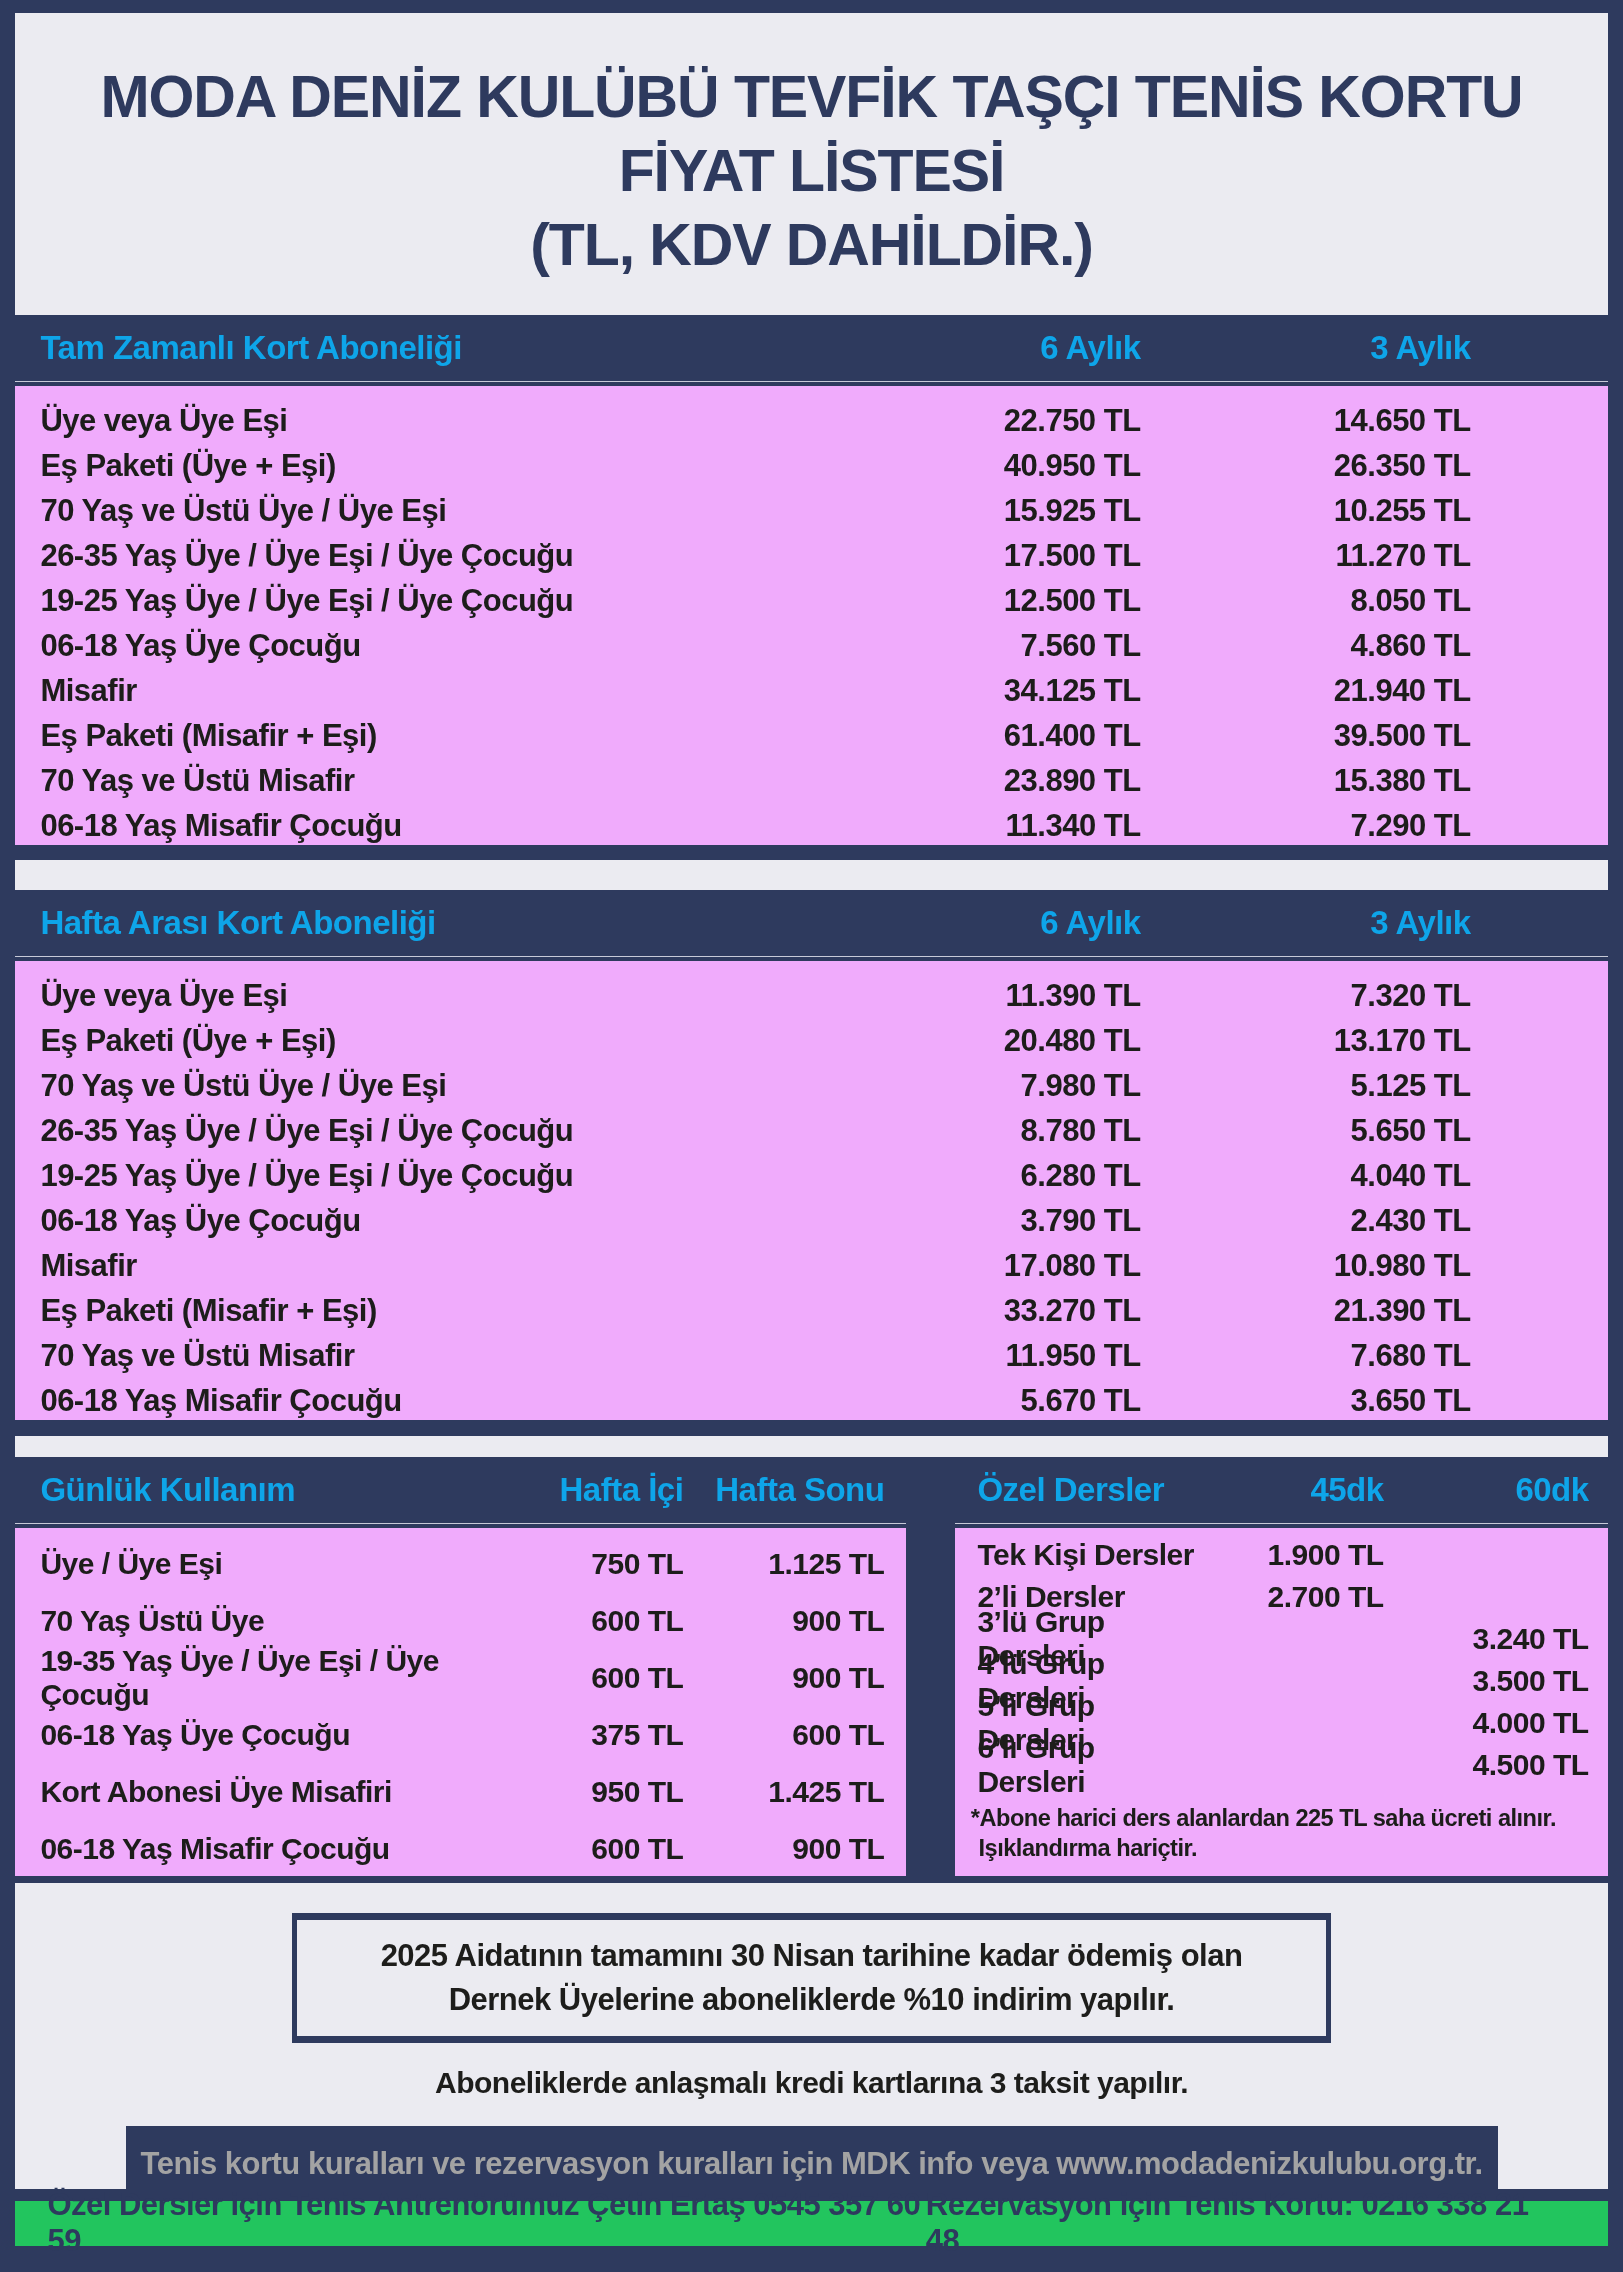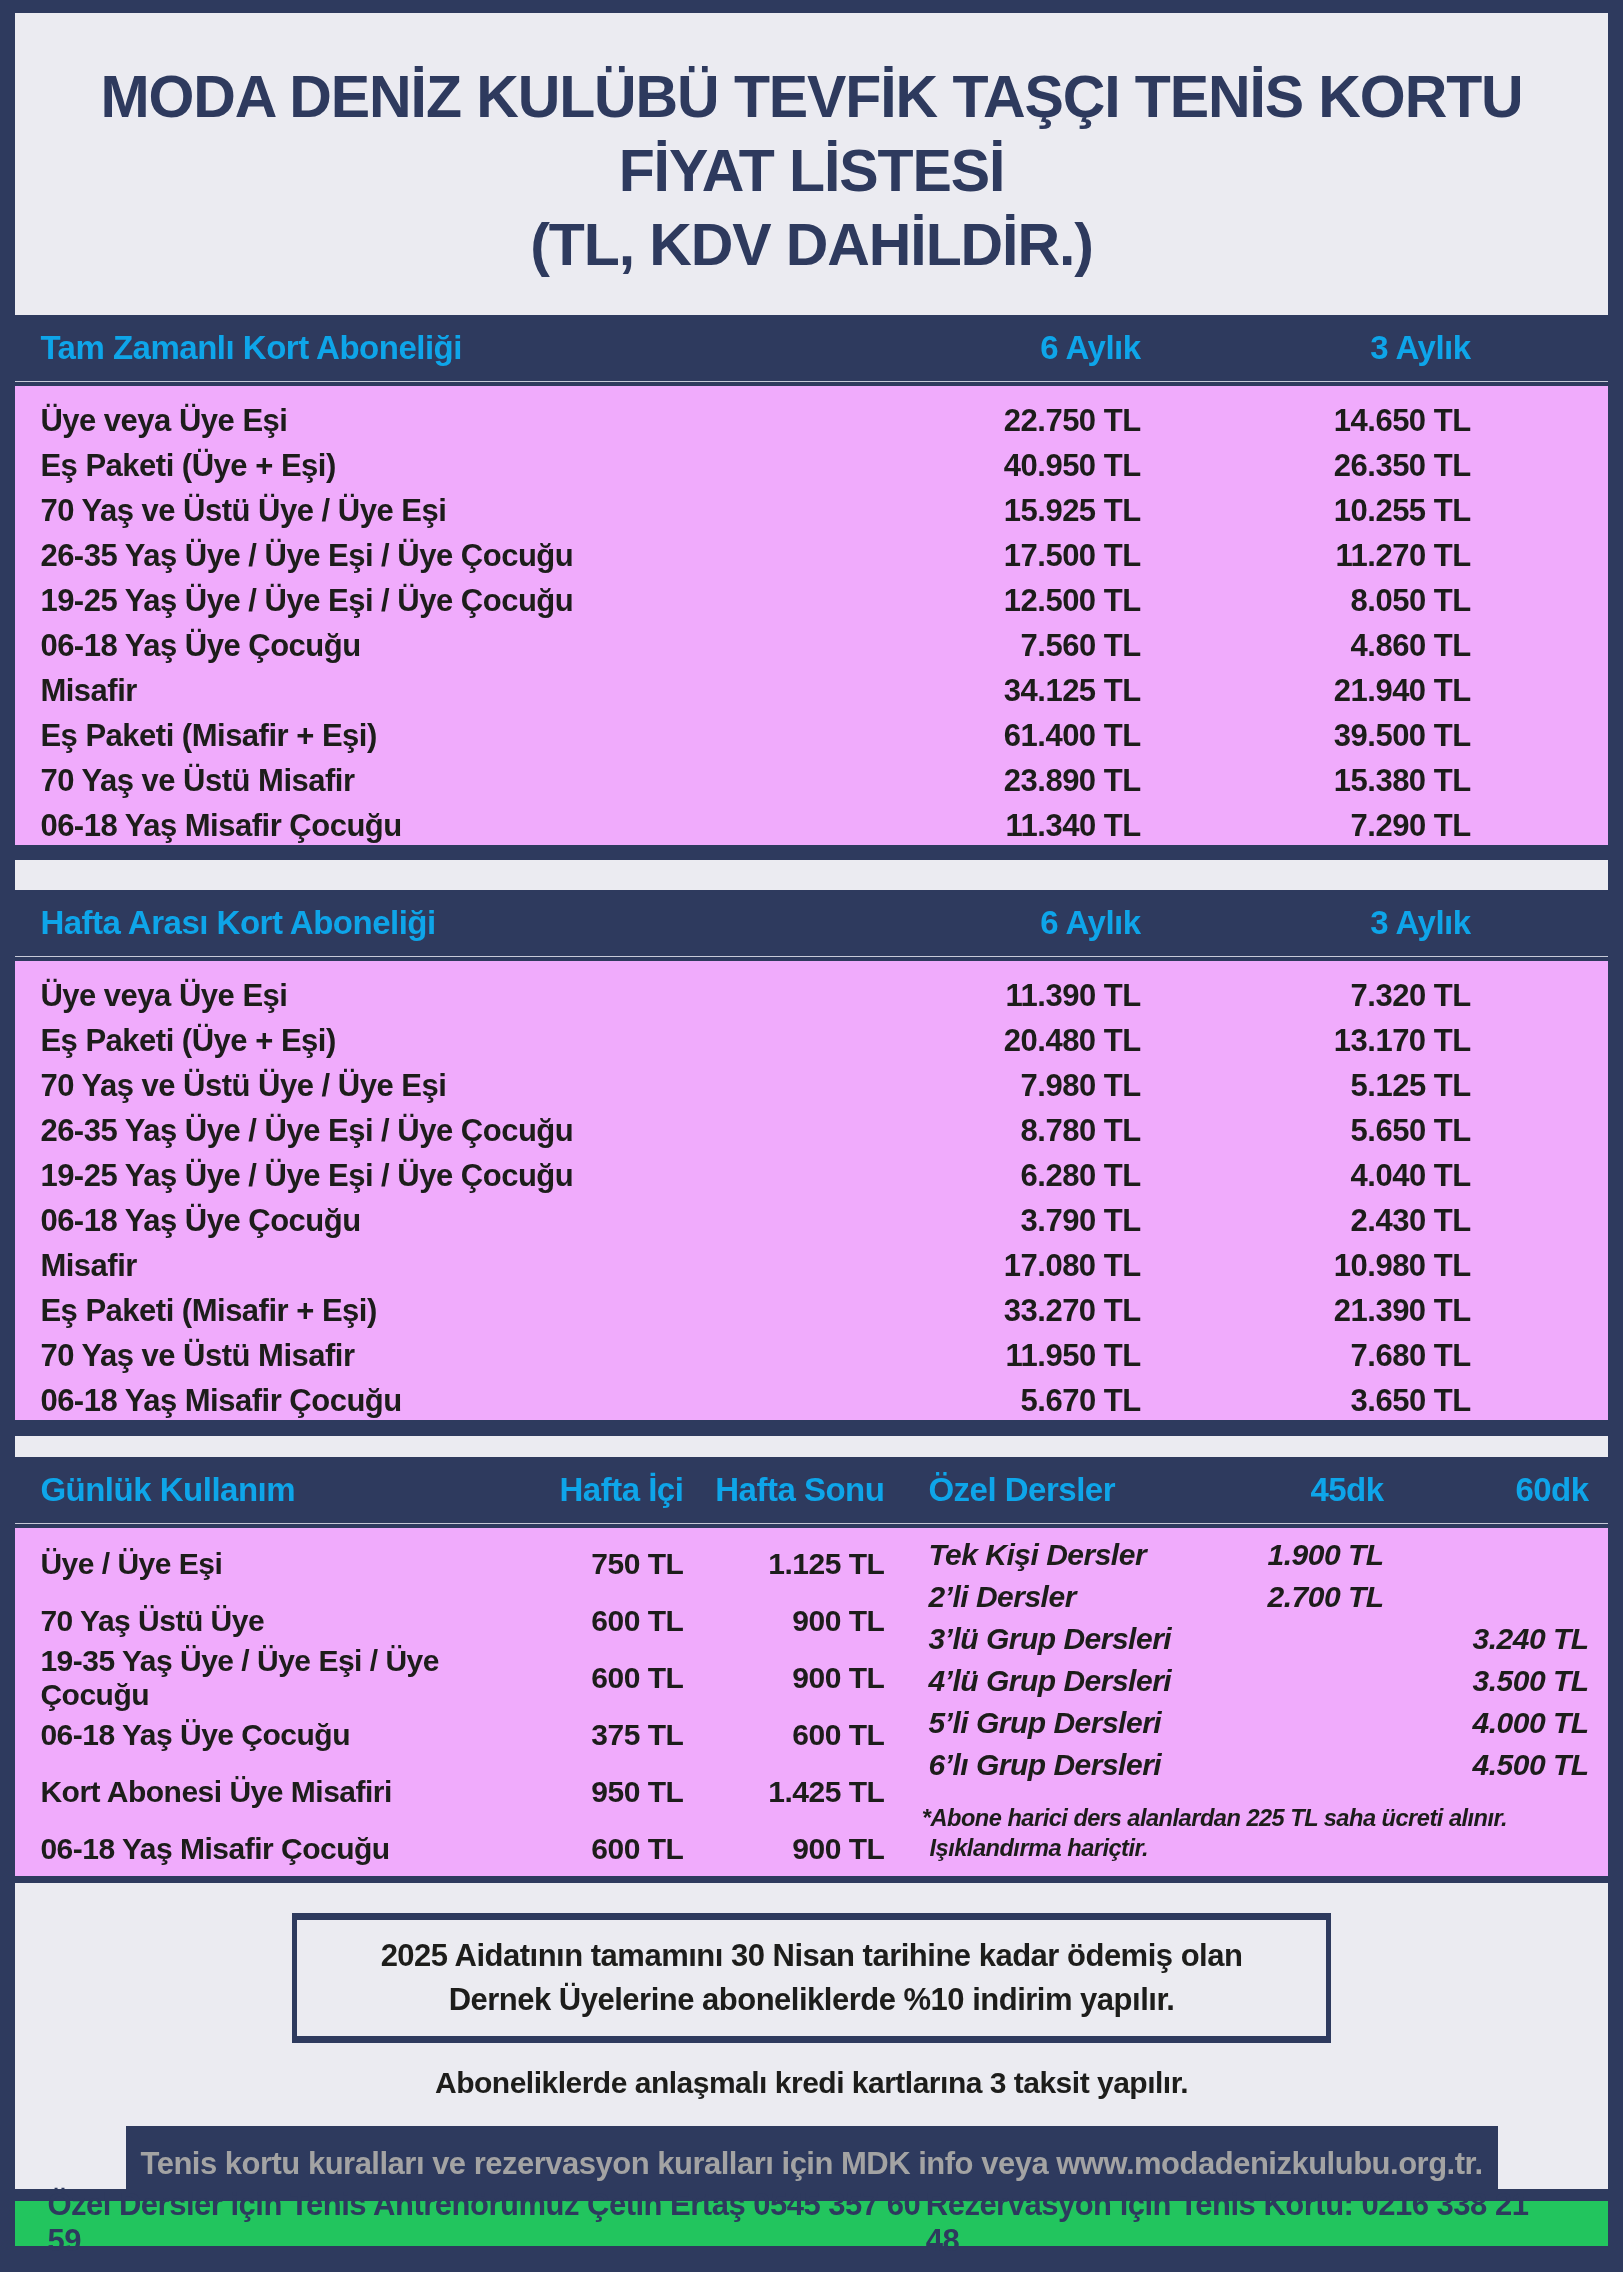--- a/index.html
+++ b/index.html
@@ -72,35 +72,36 @@
   .big .hc2,.big .c2{width:330px;}
   .big .cbody{padding:12px 0 5.5px 0;height:463px;}
   .big .row{height:45px;font-size:31px;}
   .big{margin-bottom:15.4px;}
   .lav-gap{background:var(--lav);width:100%;}
   .gap1{height:30px;}
   .gap2{height:21px;margin-top:6.6px;}
   
   .bottom-cards{
     display:flex;
+    gap:49px;
     margin-top:0;
   }
   .bcard .cbody{height:352px;}
   .daily{width:891px;}
   .daily .chead,.daily .row{padding-right:22px;}
   .daily .hc1,.daily .c1{width:181px;}
   .daily .hc2,.daily .c2{width:201px;}
   .daily .cbody{padding-top:7.7px;}
   .daily .row{height:57px;font-size:30px;}
   .lessons{flex:1;}
   .lessons .chead,.lessons .row{padding-right:19px;}
   .lessons .chead .ct,.lessons .row .lbl{padding-left:22px;}
   .lessons .hc1,.lessons .c1{width:181px;}
   .lessons .hc2,.lessons .c2{width:205px;}
-  .lessons .cbody{padding-top:6.6px;font-style:italic;}
+  .lessons .cbody{padding-top:6.6px;}
   .lessons .row{height:42px;font-size:30px;}
   .lesson-note{
     margin-top:16.5px;
     padding-left:15.4px;
     font-weight:700;
     font-size:23.6px;
     line-height:30px;
     letter-spacing:-0.5px;
     color:var(--ink);
   }

